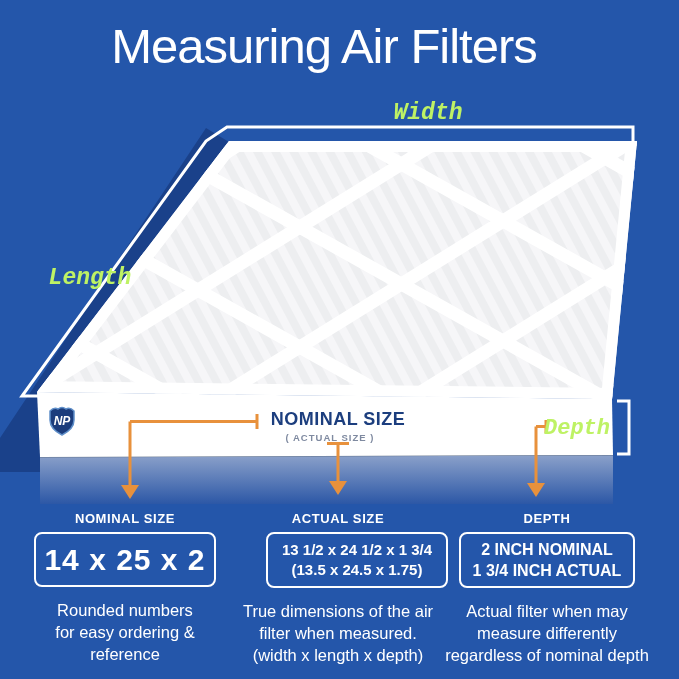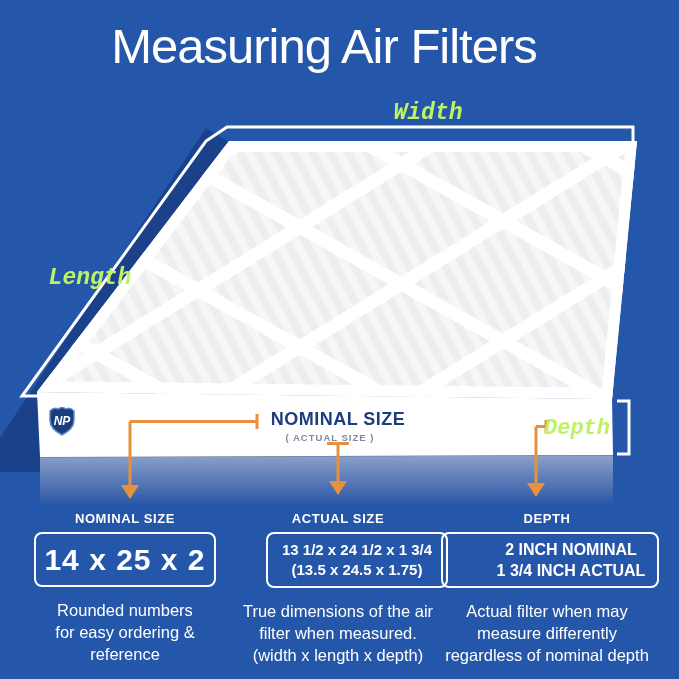--- a/index.html
+++ b/index.html
@@ -32,21 +32,21 @@
   #col-nominal{left:25px;width:200px;}
   #col-actual{left:238px;width:200px;}
   #col-depth{left:441px;width:212px;}
   .col-header{font-size:13px;font-weight:bold;letter-spacing:0.6px;}
   .col-box{
     margin:6px auto 0;border:2.5px solid #ffffff;border-radius:8px;
     display:flex;flex-direction:column;justify-content:center;align-items:center;
   }
   #col-nominal .col-box{width:178px;height:51px;}
   #col-actual .col-box{width:178px;height:52px;margin-left:28px;}
-  #col-depth .col-box{width:172px;height:52px;padding-left:42px;}
+  #col-depth .col-box{width:172px;height:52px;}
   .box-line-lg{font-size:30px;font-weight:bold;letter-spacing:1px;}
   #col-actual .box-line{font-size:15px;font-weight:bold;line-height:20px;}
   #col-depth .box-line{font-size:16px;font-weight:bold;line-height:21px;}
   .col-caption{margin-top:12px;font-size:16.5px;line-height:22px;}
   svg{display:block;}
 </style>
 </head>
 <body>
 
 <svg class="abs" style="top:0;left:0;" width="679" height="679" viewBox="0 0 679 679">

